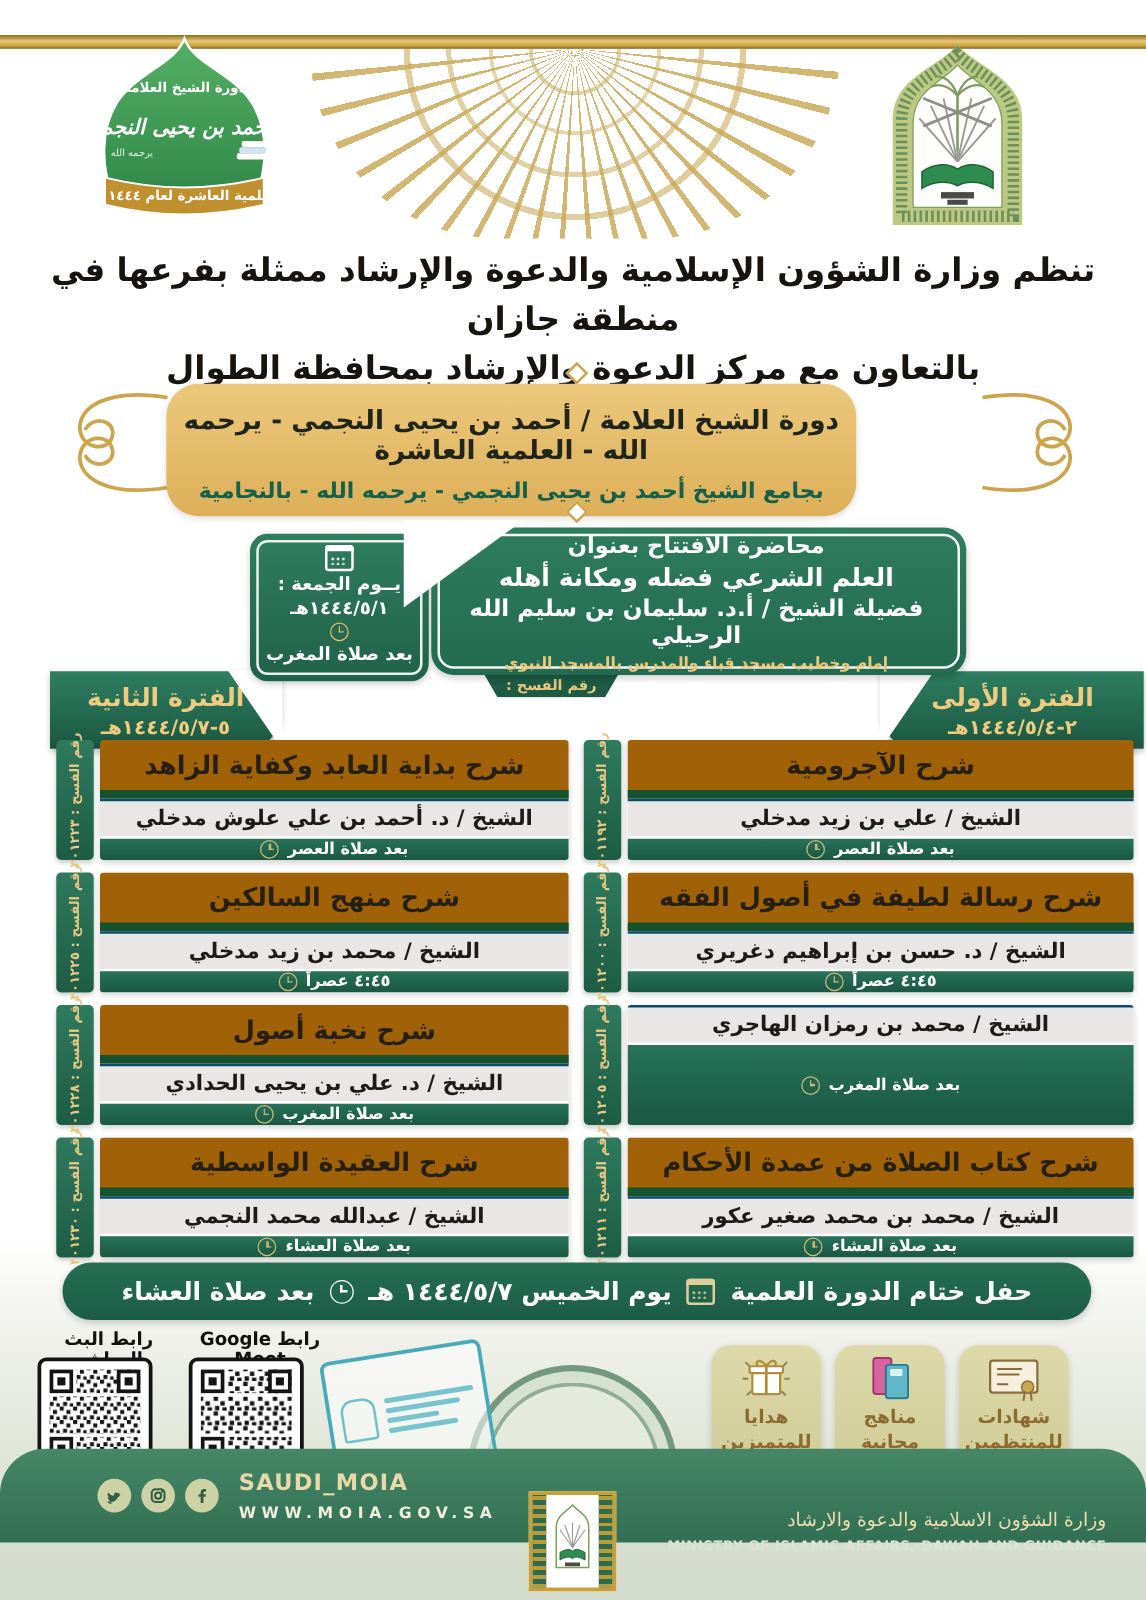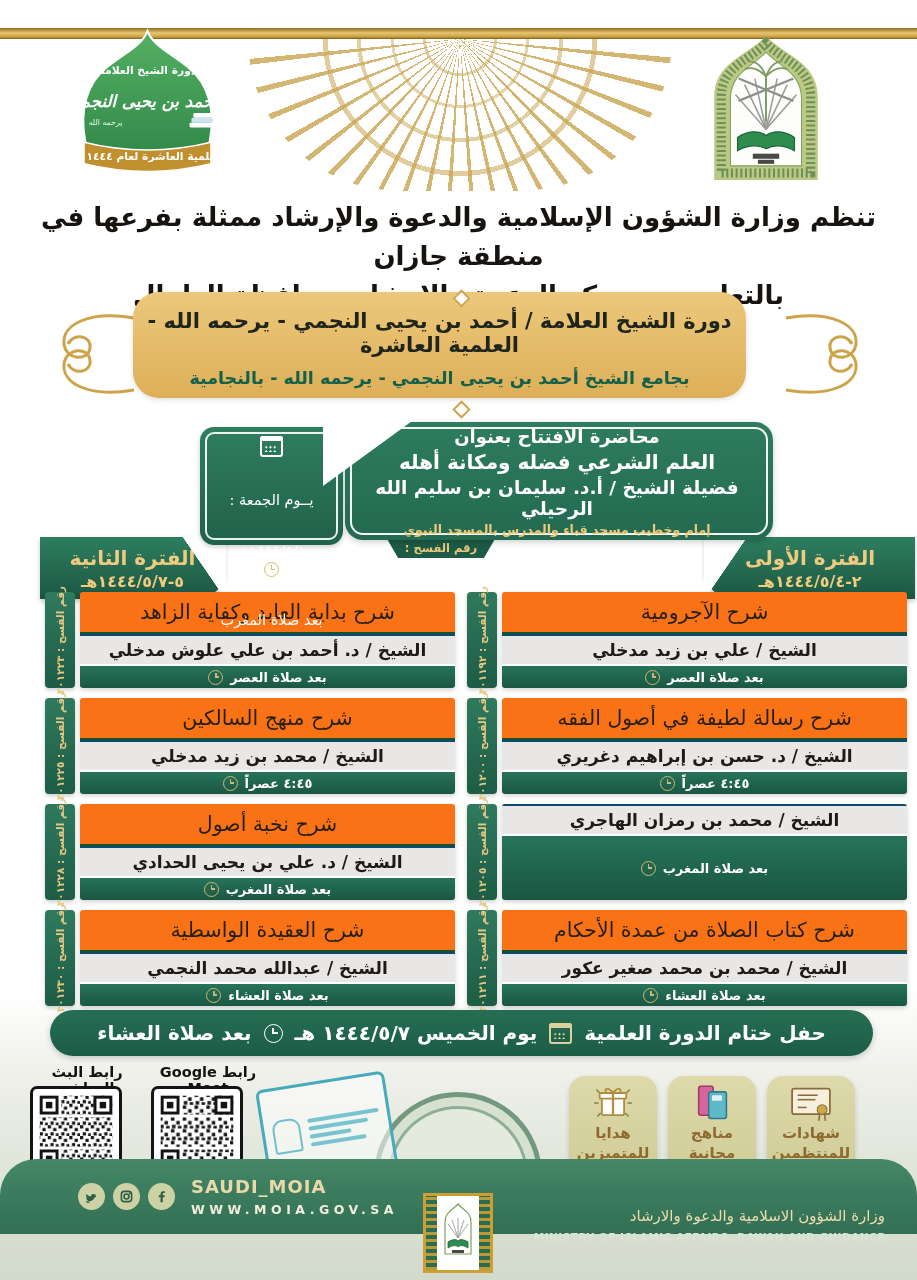--- a/index.html
+++ b/index.html
@@ -20,35 +20,35 @@
   
   .dome-svg{position:absolute;left:45px;top:24px;width:205px;height:168px;z-index:2;}
   .moia-svg{position:absolute;left:700px;top:30px;width:132px;height:156px;z-index:2;}
   svg text{font-family:"DejaVu Sans",sans-serif;}
 
   
   .intro{position:absolute;left:35px;top:198px;width:847px;z-index:2;text-align:center;
     font-size:26px;font-weight:bold;color:#17130f;line-height:1.5;}
 
   
-  .banner{position:absolute;left:133px;top:292px;width:613px;height:106px;z-index:2;
+  .banner{position:absolute;left:133px;top:307px;width:552px;height:106px;z-index:2;
     background:linear-gradient(180deg,#ecc87c,#ddaf58);border-radius:26px;text-align:center;
     box-shadow:0 2px 5px rgba(0,0,0,.12);}
   .banner .b1{margin-top:17px;font-size:21px;font-weight:bold;color:#20251c;}
   .banner .b2{margin-top:11px;font-size:17.5px;font-weight:bold;color:#15604a;}
   .orn{position:absolute;width:9px;height:9px;border:2px solid #cda44c;transform:rotate(45deg);z-index:3;background:#fff;}
   .flourish{position:absolute;z-index:2;}
 
   
   .datebox{position:absolute;left:200px;top:427px;width:143px;height:118px;z-index:3;
     background:linear-gradient(180deg,#2f7d5f,#20614a);border-radius:14px;color:#fff;
     display:flex;flex-direction:column;align-items:center;gap:3px;padding-top:9px;box-sizing:border-box;
     box-shadow:0 2px 5px rgba(0,0,0,.2);}
   .datebox::after{content:"";position:absolute;inset:5px;border:2px solid rgba(255,255,255,.9);border-radius:9px;pointer-events:none;}
-  .datebox .dl{font-size:14.5px;font-weight:normal;margin-top:32px;}
+  .datebox .dl{font-size:14.5px;font-weight:bold;}
   .openbox{position:absolute;left:345px;top:422px;width:428px;height:118px;z-index:3;
     background:linear-gradient(180deg,#2f7c5e,#226a50);border-radius:18px;color:#fff;text-align:center;
     box-shadow:0 2px 6px rgba(0,0,0,.2);}
   .openbox::before{content:"";position:absolute;left:-22px;top:-6px;width:96px;height:70px;z-index:4;
     background:linear-gradient(to bottom right,#fff 49.6%,rgba(255,255,255,0) 50.4%);}
   .openbox .inner{position:absolute;inset:5px;border:2.5px solid rgba(255,255,255,.95);border-radius:13px;
     display:flex;flex-direction:column;justify-content:center;gap:3px;padding:2px 10px 2px 6px;box-sizing:border-box;}
   .openbox .o1{font-size:18px;font-weight:bold;}
   .openbox .o2{font-size:20px;font-weight:bold;}
   .openbox .o3{font-size:18.5px;font-weight:bold;}
@@ -73,22 +73,22 @@
   .col{position:absolute;top:592px;display:flex;flex-direction:column;gap:10px;z-index:2;}
   .col-right{left:467px;width:440px;}
   .col-left{left:45px;width:410px;}
   .session{display:flex;flex-direction:row;gap:5px;height:96px;}
   .stab{width:30px;flex:none;position:relative;border-radius:4px;
     background:linear-gradient(180deg,#2f7a5e,#1d5c45);box-shadow:0 2px 4px rgba(0,0,0,.2);}
   .stab-t{position:absolute;top:50%;left:50%;transform:translate(-50%,-50%) rotate(-90deg);
     white-space:nowrap;font-size:10.5px;font-weight:bold;color:#e7c883;}
   .sbody{flex:1;display:flex;flex-direction:column;border-radius:3px;overflow:hidden;
     box-shadow:0 2px 5px rgba(0,0,0,.18);}
-  .st{height:40px;flex:none;background:#f97316;border-bottom:2px solid #14532d;
-    display:flex;align-items:center;justify-content:center;font-size:20.5px;font-weight:normal;color:#261f14;}
+  .st{height:40px;flex:none;background:#a16207;border-bottom:7px solid #14532d;
+    display:flex;align-items:center;justify-content:center;font-size:20.5px;font-weight:bold;color:#261f14;}
   .ss{height:28px;flex:none;background:#e8e7e5;border-top:2px solid #0c4a6e;border-bottom:2px solid #fff;
     display:flex;align-items:center;justify-content:center;font-size:17px;font-weight:bold;color:#1e1b16;}
   .sg{flex:1;background:linear-gradient(180deg,#27735a,#1a5743);display:flex;align-items:center;
     justify-content:center;gap:7px;font-size:13px;font-weight:bold;color:#fff;}
   .sg .ck{color:#cdb873;}
 
   
   .ck{display:inline-block;width:13px;height:13px;border:1.5px solid currentColor;border-radius:50%;
     position:relative;flex:none;}
   .ck::before{content:"";position:absolute;left:46%;top:18%;width:1.5px;height:36%;background:currentColor;}

